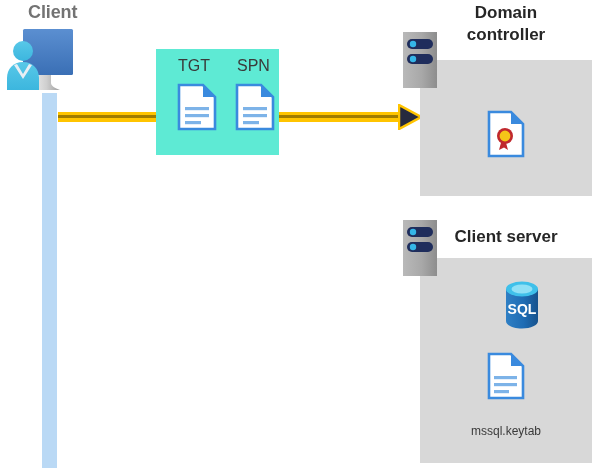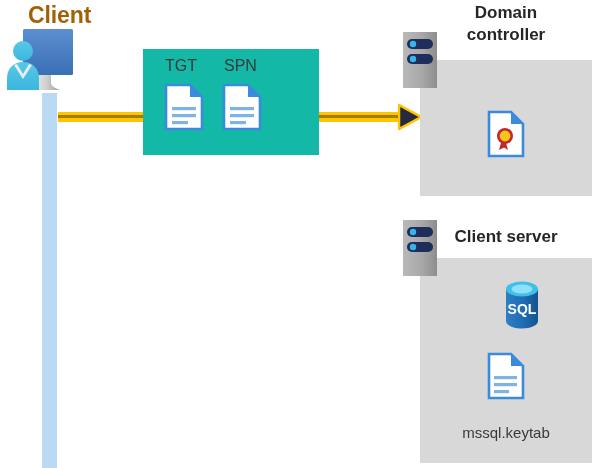--- a/index.html
+++ b/index.html
@@ -30,44 +30,44 @@
     width: 15px;
     height: 375px;
     background: #bad9f5;
   }
 
   
   .client-label {
     position: absolute;
     left: 28px;
     top: 2px;
-    font-size: 23px;
+    font-size: 18px;
     font-weight: bold;
-    color: #a16207;
+    color: #737373;
     letter-spacing: -0.1px;
     white-space: nowrap;
   }
 
   
   .client-icon {
     position: absolute;
     left: 6px;
     top: 28px;
     width: 84px;
     height: 68px;
   }
 
   
   .msg-box {
     position: absolute;
-    left: 143px;
+    left: 156px;
     top: 49px;
-    width: 176px;
+    width: 123px;
     height: 106px;
-    background: #14b8a6;
+    background: #5eead4;
   }
   .msg-box .tok {
     position: absolute;
     top: 8px;
     font-size: 16px;
     color: #3a3a3a;
     font-family: "Liberation Sans", sans-serif;
     white-space: nowrap;
   }
   .msg-box .tok.tgt { left: 22px; }
@@ -142,21 +142,21 @@
   .keytab-icon {
     position: absolute;
     left: 487px; top: 352px;
     width: 38px; height: 48px;
   }
   .keytab-label {
     position: absolute;
     left: 420px; top: 424px;
     width: 172px;
     text-align: center;
-    font-size: 15px;
+    font-size: 12px;
     color: #3a3a3a;
     white-space: nowrap;
   }
 </style>
 </head>
 <body>
 
 <div id="diagram">
 
   <div class="lifeline"></div>

